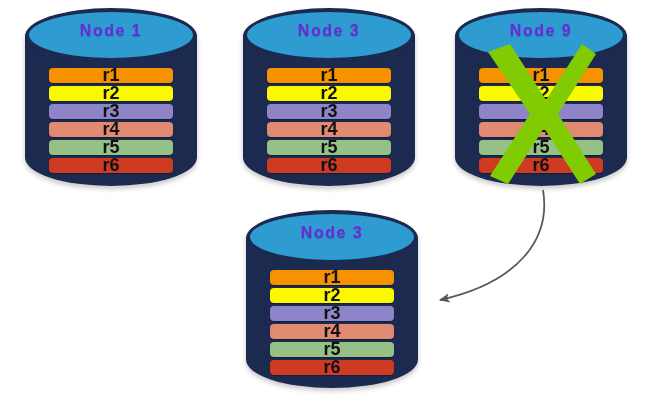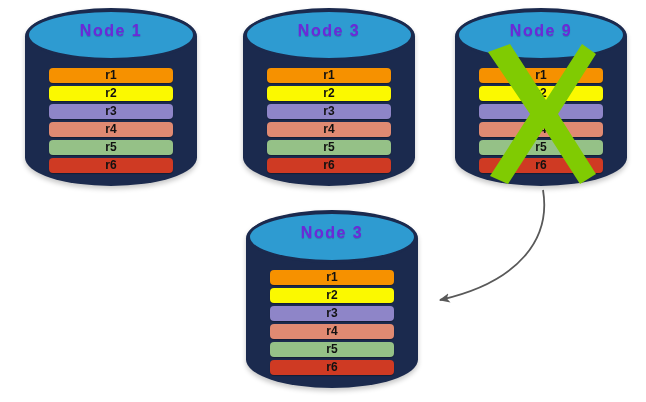--- a/index.html
+++ b/index.html
@@ -64,21 +64,21 @@
     left: 14%;
     right: 14%;
     top: 60px;
     z-index: 3;
   }
   .row-bar {
     height: 15px;
     margin-bottom: 3px;
     border-radius: 4px;
     text-align: center;
-    font-size: 12px;
+    font-size: 18px;
     font-weight: bold;
     color: #111111;
     line-height: 15px;
     box-shadow: 0 1px 1px rgba(0,0,0,0.3);
   }
   .row-bar:last-child { margin-bottom: 16px; }
 
   
   .x-mark {
     position: absolute;

